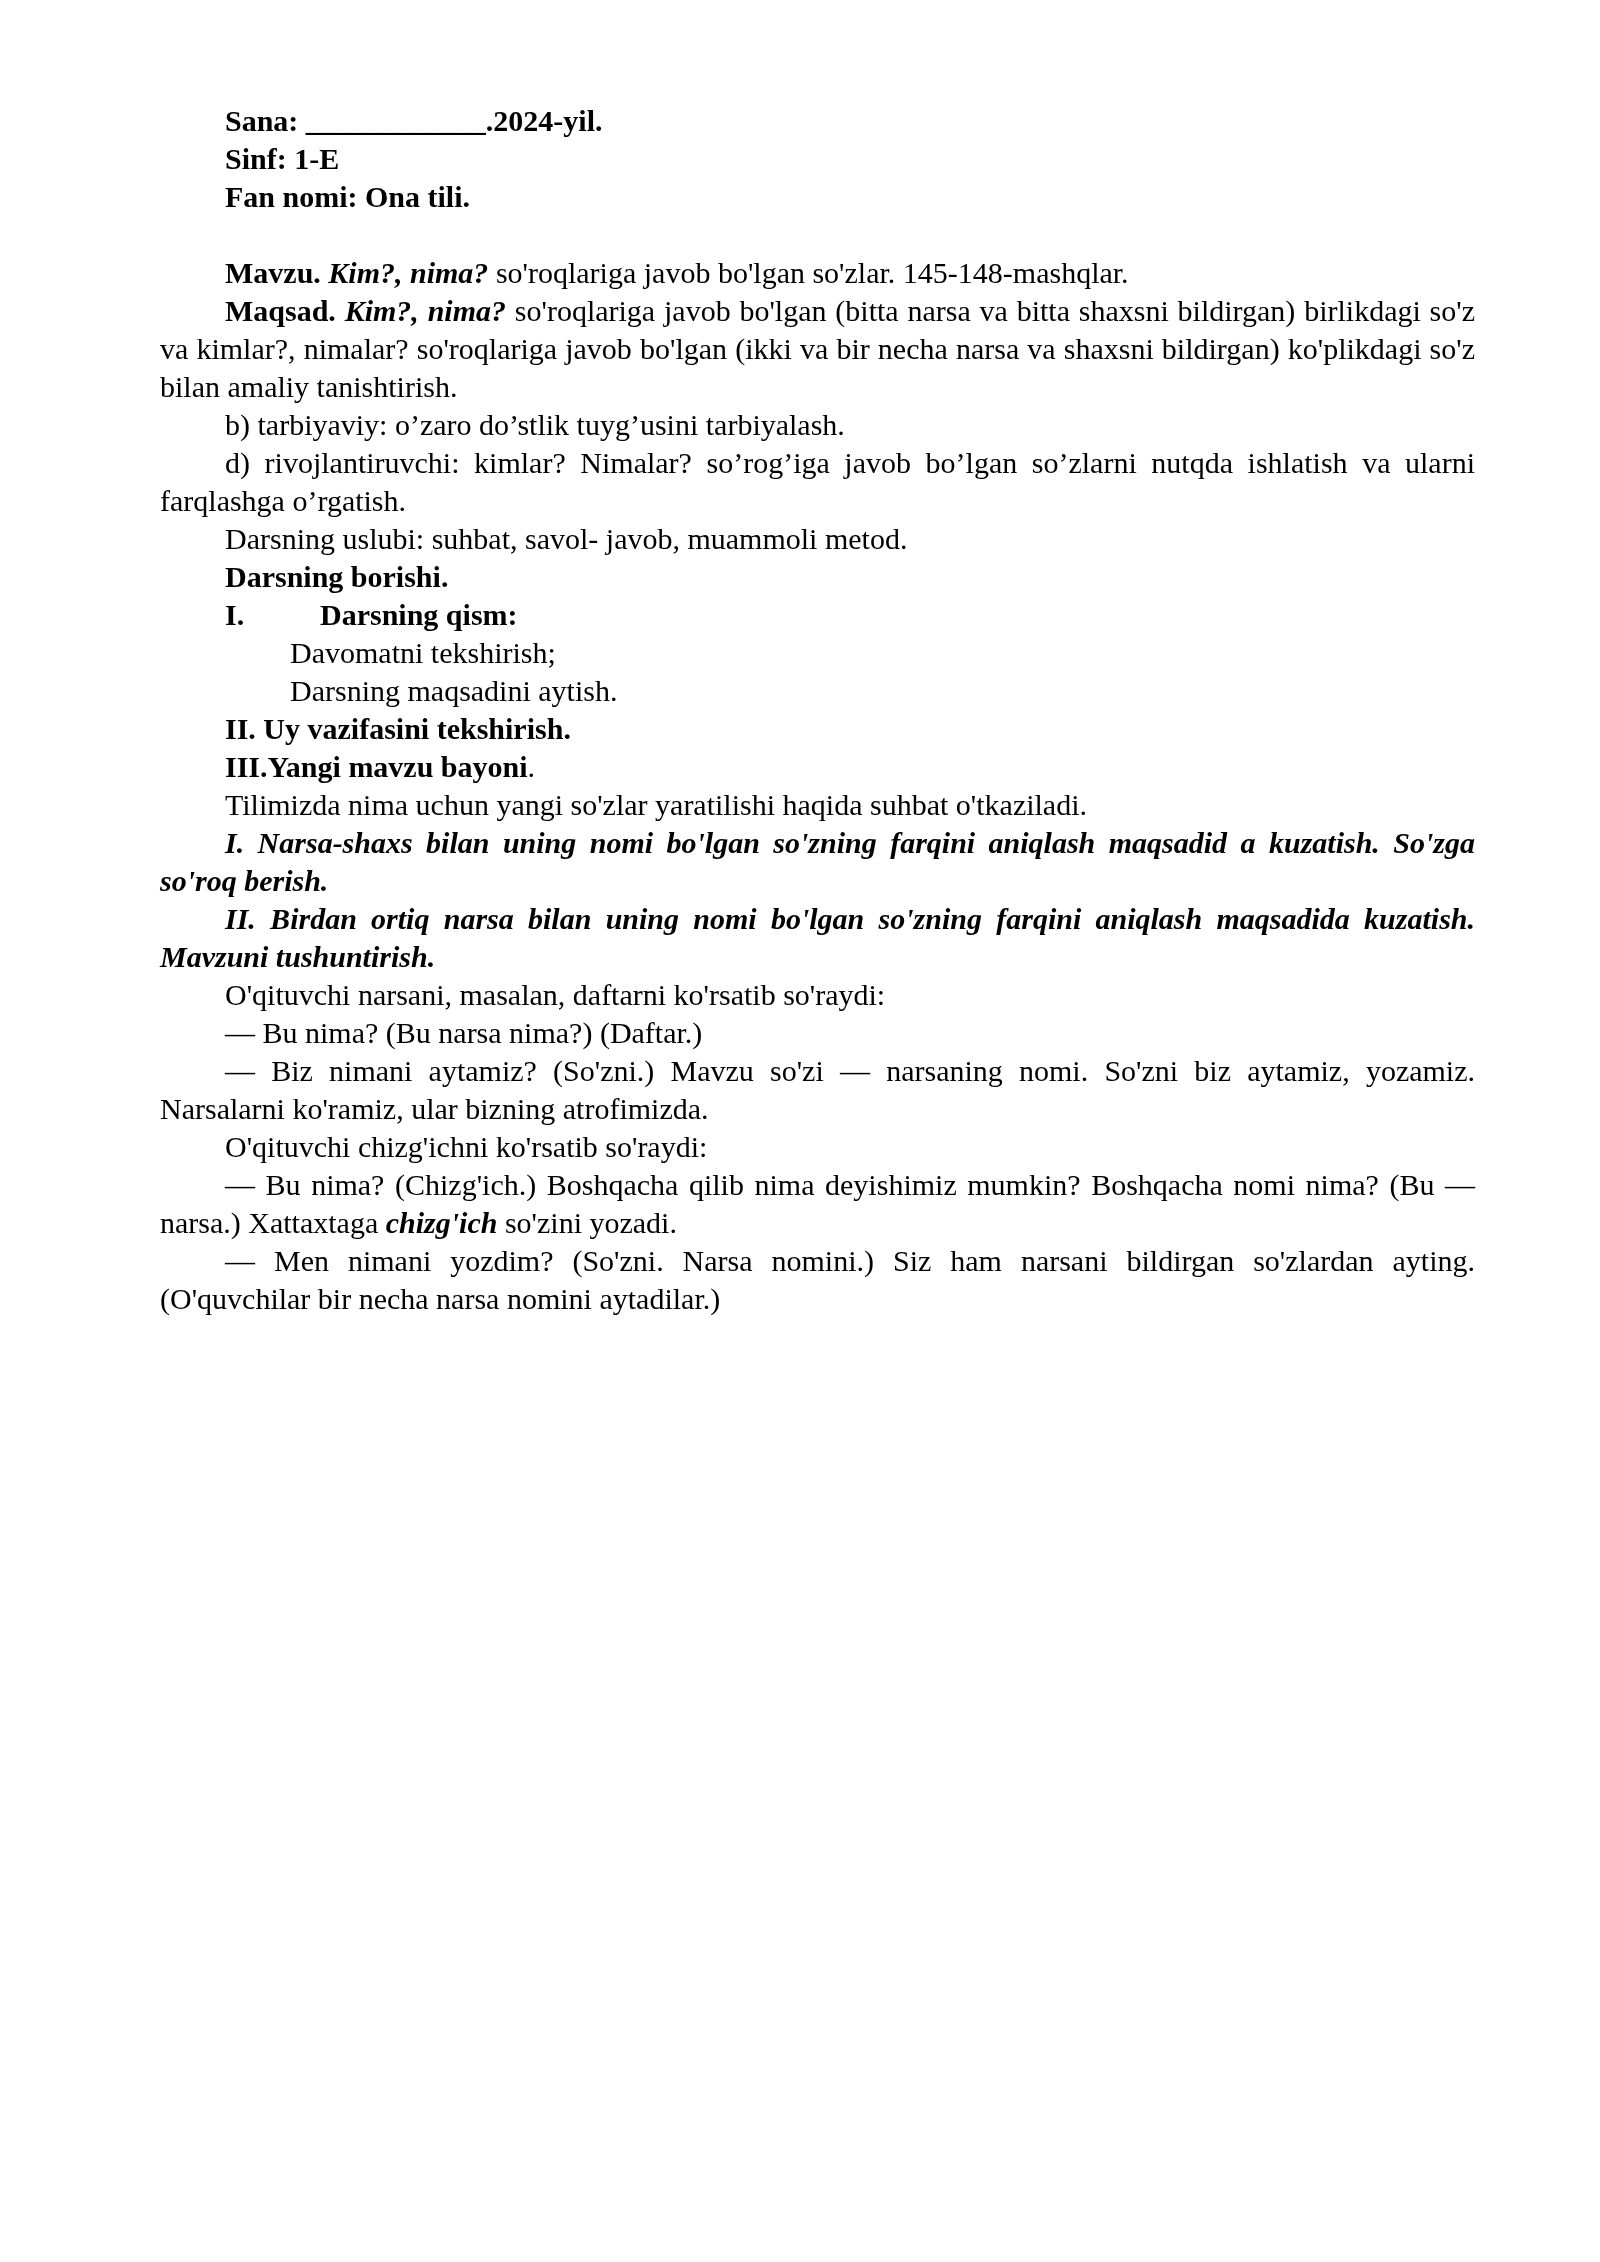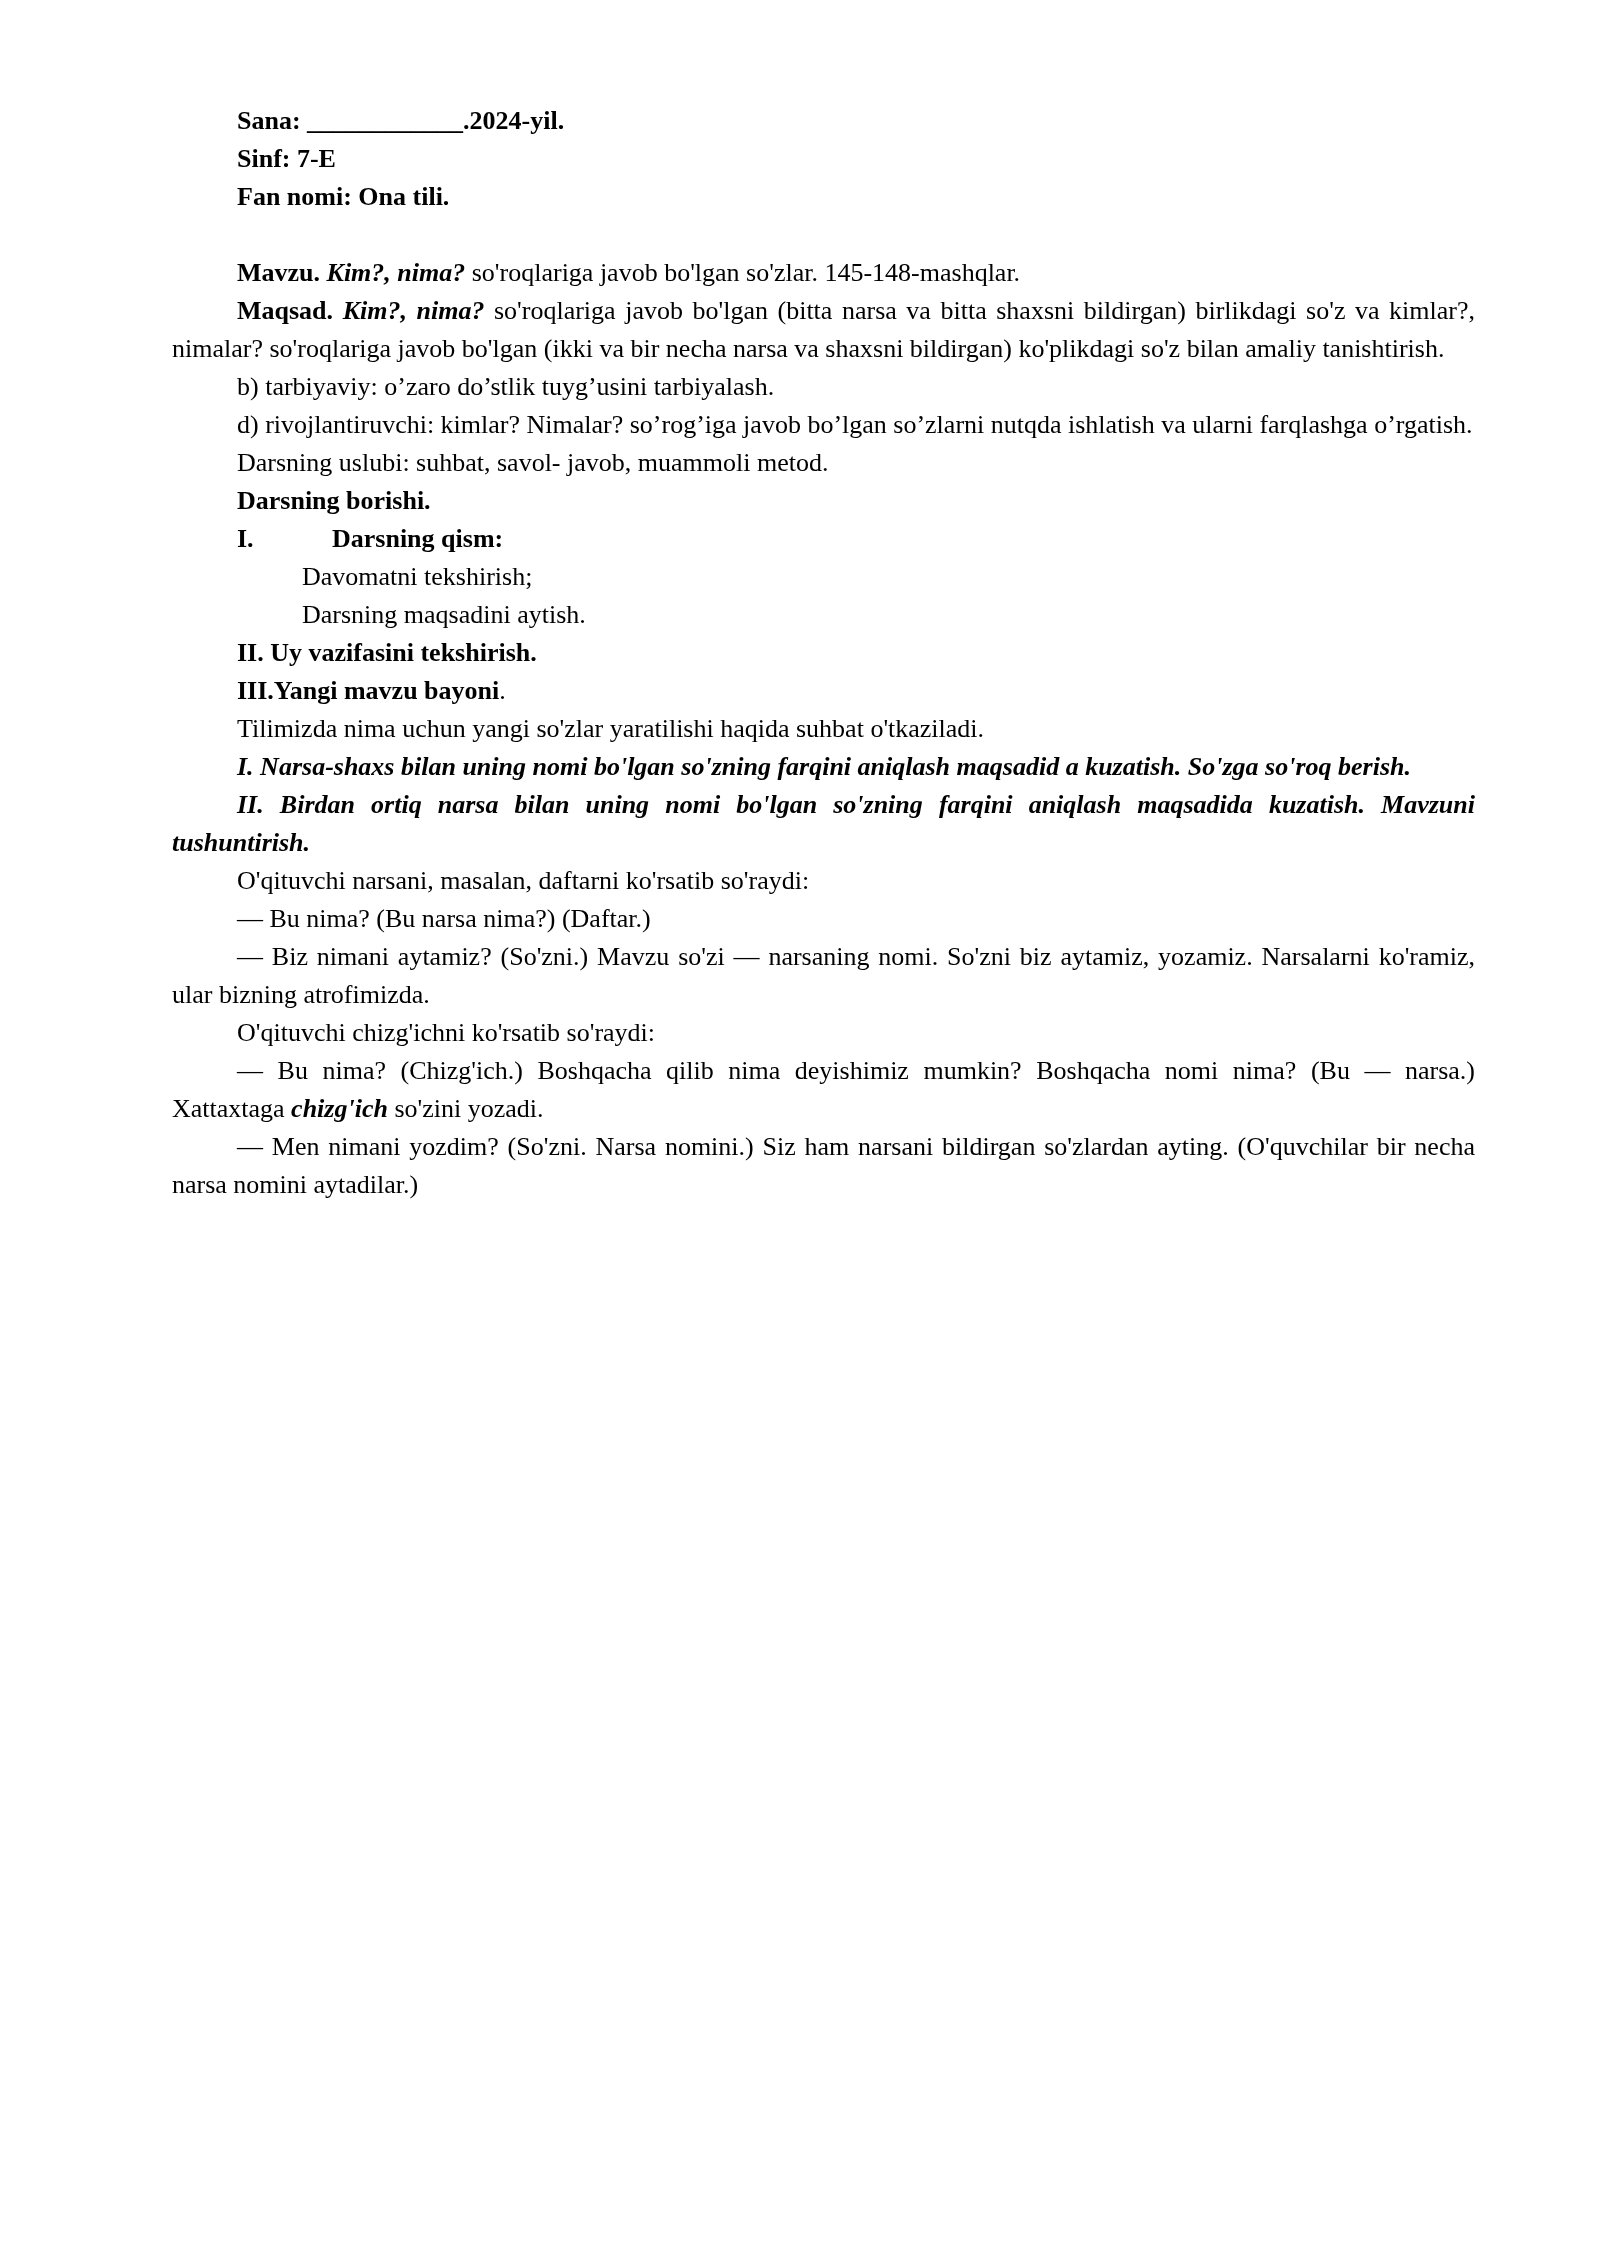--- a/index.html
+++ b/index.html
@@ -11,39 +11,38 @@
     font-family: "Liberation Serif", serif;
     color: #000000;
   }
   .page {
     width: 1600px;
     height: 2262px;
     background: #ffffff;
     padding: 102px 125px 0 160px;
   }
   .para {
-    font-size: 26px;
+    font-size: 30px;
     line-height: 38px;
     text-align: justify;
-    margin-left: 12px;
   }
   .indent { text-indent: 65px; }
   .list2 { padding-left: 130px; text-align: left; }
   .blank { height: 38px; }
   .bold { font-weight: bold; }
   .italic { font-style: italic; font-weight: bold; }
   .tabrun { display: inline-block; width: 95px; text-indent: 0; }
 </style>
 </head>
 <body>
 
 <div class="page">
   <div class="content">
       <div class="para indent"><span class="bold">Sana: ____________.2024-yil.</span></div>
-      <div class="para indent"><span class="bold">Sinf: 7-E</span></div>
+      <div class="para indent"><span class="bold">Sinf: 1-E</span></div>
       <div class="para indent"><span class="bold">Fan nomi: Ona tili.</span></div>
       <div class="para blank"><span></span></div>
       <div class="para indent"><span class="bold">Mavzu. </span><span class="italic">Kim?, nima? </span><span>so'roqlariga javob bo'lgan so'zlar. 145-148-mashqlar.</span></div>
       <div class="para indent"><span class="bold">Maqsad. </span><span class="italic">Kim?, nima? </span><span>so'roqlariga javob bo'lgan (bitta narsa va bitta shaxsni bildirgan) birlikdagi so'z va kimlar?, nimalar? so'roqlariga javob bo'lgan (ikki va bir necha narsa va shaxsni bildirgan) ko'plikdagi so'z bilan amaliy tanishtirish.</span></div>
       <div class="para indent"><span>b) tarbiyaviy: o’zaro do’stlik tuyg’usini tarbiyalash.</span></div>
       <div class="para indent"><span>d) rivojlantiruvchi: kimlar? Nimalar? so’rog’iga javob bo’lgan so’zlarni nutqda ishlatish va ularni farqlashga o’rgatish.</span></div>
       <div class="para indent"><span>Darsning uslubi:  suhbat, savol- javob, muammoli metod.</span></div>
       <div class="para indent"><span class="bold">Darsning borishi.</span></div>
       <div class="para indent"><span class="bold tabrun">I.</span><span class="bold">Darsning qism:</span></div>
       <div class="para list2"><span>Davomatni tekshirish;</span></div>

